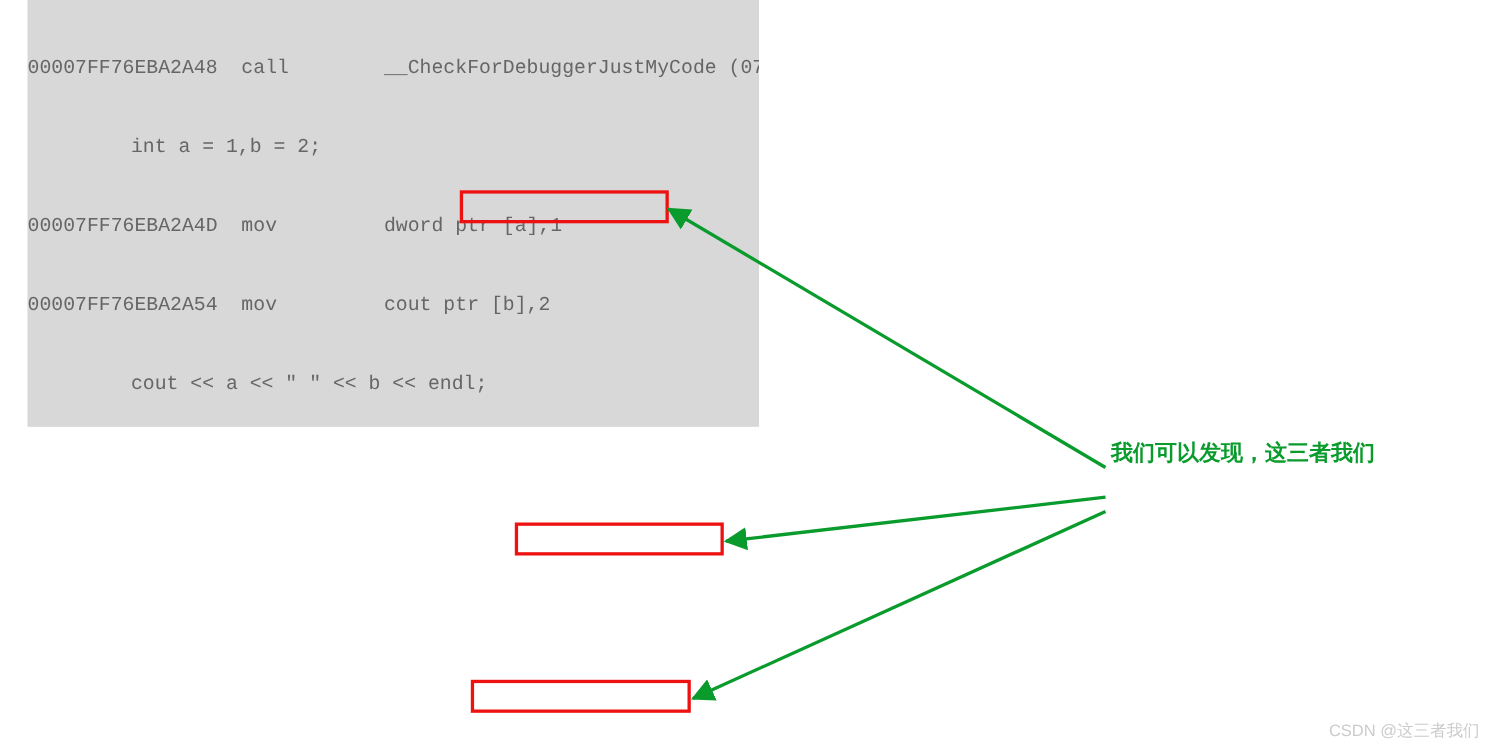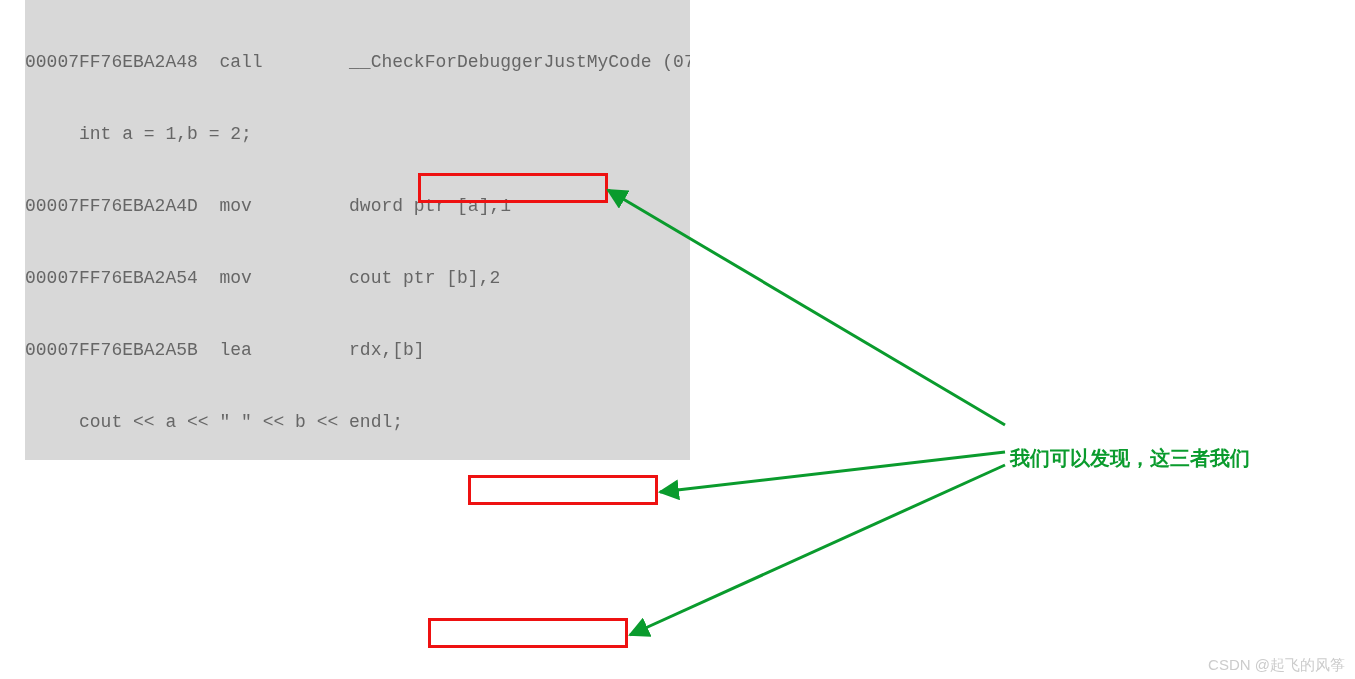--- a/index.html
+++ b/index.html
@@ -14,31 +14,31 @@
   }
   .panel {
     background: #d8d8d8;
     margin: 0 0 0 25px;
     padding: 2px 0;
     white-space: pre;
     overflow: hidden;
     position: relative;
   }
   .panel .row { white-space: pre; }
-  .src  { color: #666; }
+  .src  { color: #666; padding-left: 40px; }
   .spacer { height: 20px; }
   .redbox {
     position: absolute;
     border: 3px solid #e11;
     pointer-events: none;
   }
   .greenbox {
     position: absolute;
     left: 1010px;
-    top: 439px;
+    top: 393px;
     width: 300px;
     color: #0a9b2d;
     font-family: "Microsoft YaHei","SimHei",sans-serif;
     font-weight: 700;
     font-size: 20px;
     line-height: 38px;
   }
   svg.annot {
     position: absolute;
     left: 0; top: 0;
@@ -55,21 +55,20 @@
   }
 </style>
 </head>
 <body>
 
 <div class="panel" id="p1" style="width: 665px;">
   <div class="row">00007FF76EBA2A48  call        __CheckForDebuggerJustMyCode (07FF76E</div>
   <div class="row src">     int a = 1,b = 2;</div>
   <div class="row">00007FF76EBA2A4D  mov         dword ptr [a],1</div>
   <div class="row">00007FF76EBA2A54  mov         cout ptr [b],2</div>
-  <div class="row">00007FF76EBA2A5B  lea         rdx,[b]</div>
   <div class="row src">     cout &lt;&lt; a &lt;&lt; " " &lt;&lt; b &lt;&lt; endl;</div>
 </div>
 
 <div class="spacer"></div>
 
 <div class="redbox" id="rb1" style="left: 418px; top: 173px; width: 190px; height: 30px;"></div>
 <div class="redbox" id="rb2" style="left: 468px; top: 475px; width: 190px; height: 30px;"></div>
 <div class="redbox" id="rb3" style="left: 428px; top: 618px; width: 200px; height: 30px;"></div>
 
 <svg class="annot" height="679">
@@ -80,13 +79,13 @@
   </defs>
   <line id="ar1" stroke="#0a9b2d" stroke-width="3" marker-start="url(#arr)" x1="608" y1="190" x2="1005" y2="425"></line>
   <line id="ar2" stroke="#0a9b2d" stroke-width="3" marker-start="url(#arr)" x1="660" y1="492" x2="1005" y2="452"></line>
   <line id="ar3" stroke="#0a9b2d" stroke-width="3" marker-start="url(#arr)" x1="630" y1="635" x2="1005" y2="465"></line>
 </svg>
 
 <div class="greenbox">
   <div>我们可以发现，这三者我们</div>
 </div>
 
-<div class="watermark">CSDN @起飞的风筝</div>
+<div class="watermark">CSDN @这三者我们</div>
 
 </body></html>

